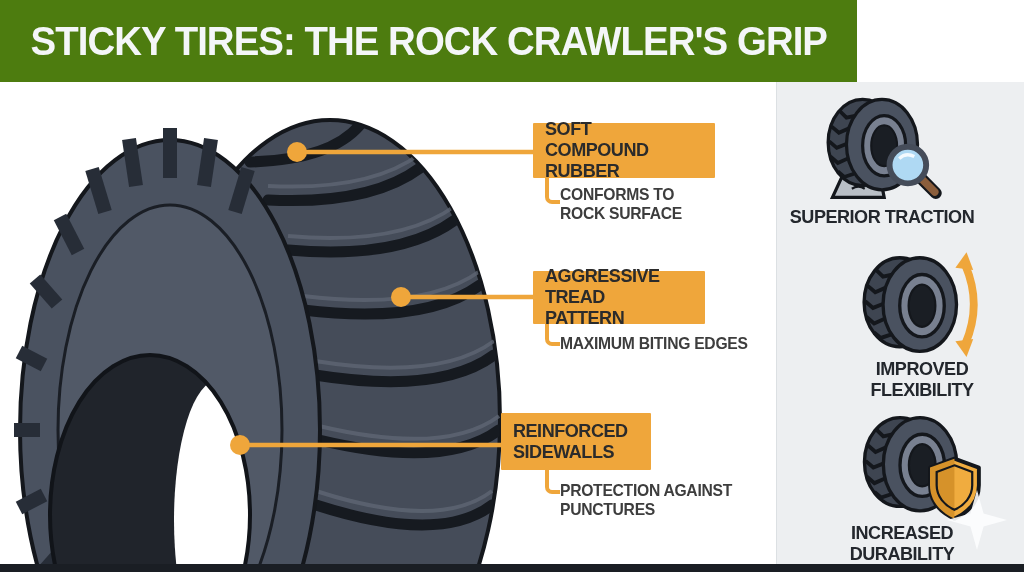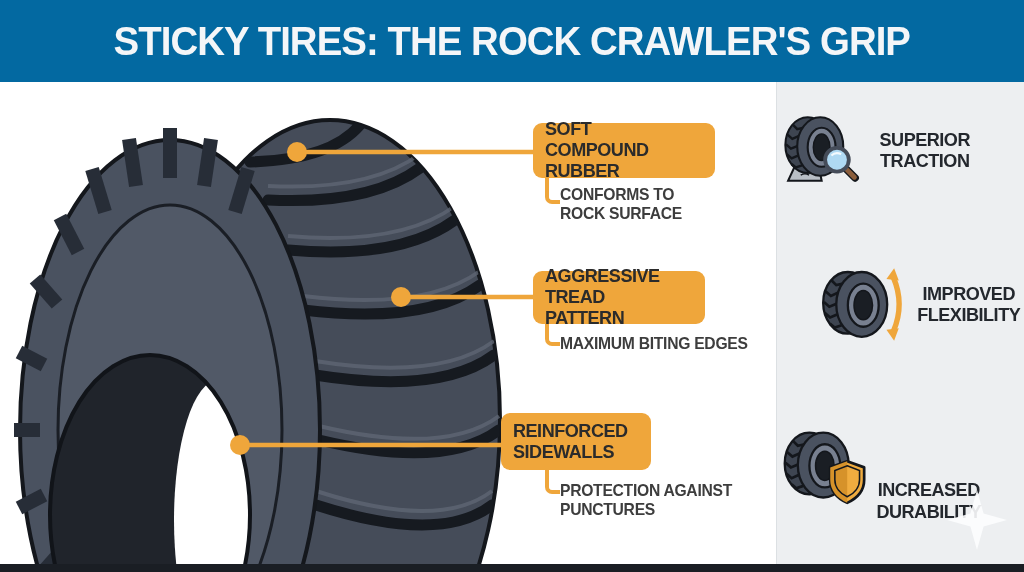--- a/index.html
+++ b/index.html
@@ -1,34 +1,34 @@
 <!DOCTYPE html>
 <html><head>
 <meta charset="utf-8">
 <style>
   html,body{margin:0;padding:0;background:#ffffff;}
   .stage{position:relative;width:1024px;height:572px;overflow:hidden;
          font-family:"Liberation Sans",sans-serif;background:#ffffff;}
 
   
-  .header{position:absolute;left:0;top:0;width:1024px;height:82px;background:#0369a1;
+  .header{position:absolute;left:0;top:0;width:857px;height:82px;background:#4d7c0f;
           display:flex;align-items:center;justify-content:center;text-align:right;}
   .header h1{margin:0;color:#F4F6F8;font-size:40px;font-weight:bold;letter-spacing:-1px;
              transform:scaleX(.96);white-space:nowrap;}
 
   
   .panel{position:absolute;left:776px;top:82px;width:248px;height:482px;background:#EDEFF1;
          border-left:1px solid #DCE0E3;}
-  .benefit{position:absolute;left:0;width:210px;display:flex;flex-direction:row;align-items:center;}
+  .benefit{position:absolute;left:0;width:210px;display:flex;flex-direction:column;align-items:center;}
   .benefit .blabel{font-size:19px;font-weight:bold;color:#23272D;letter-spacing:-0.5px;
                    text-align:center;line-height:1.12;width:170px;transform:scaleX(.95);}
   .b1{top:12px;} .b2{top:168px;padding-left:40px;} .b3{top:330px;align-items:flex-end;}
 
   
-  .callout-box{position:absolute;background:#EFA63B;border-radius:9px;color:#2B2B2B;
+  .callout-box{position:absolute;background:#EFA63B;border-radius:1px;color:#2B2B2B;
                font-weight:bold;font-size:19px;line-height:1.1;letter-spacing:-0.5px;
                padding:17px 12px;box-sizing:border-box;display:flex;align-items:center;}
   .callout-box span{transform:scaleX(.95);transform-origin:left center;}
   .elbow{position:absolute;border-left:4px solid #EFA63B;border-bottom:4px solid #EFA63B;
          border-bottom-left-radius:7px;width:11px;}
   .subnote{position:absolute;color:#3D3D3D;font-size:16.5px;font-weight:bold;
            letter-spacing:-0.3px;line-height:1.15;transform:scaleX(.95);transform-origin:left top;}
 
   
   .footer-strip{position:absolute;left:0;bottom:0;width:1024px;height:8px;background:#1A1E24;}

